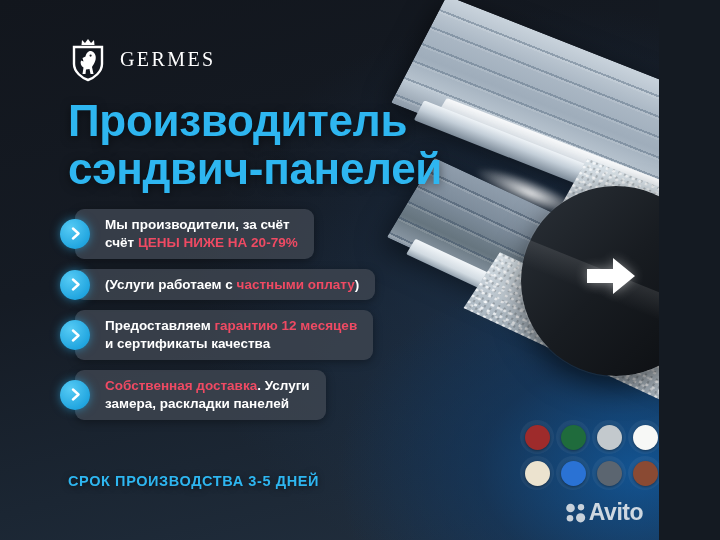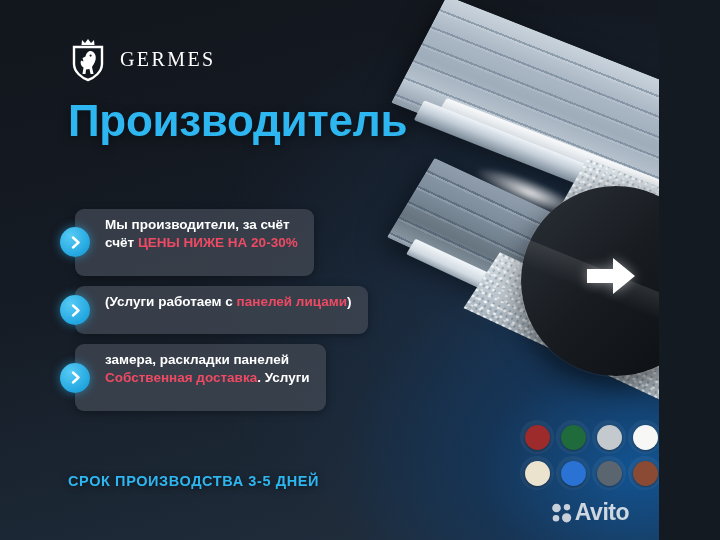--- a/index.html
+++ b/index.html
@@ -154,21 +154,21 @@
   .pill-icon {
     position:relative; z-index:2;
     flex:0 0 auto;
     width:30px; height:30px; border-radius:50%;
     background:radial-gradient(circle at 35% 30%, #56cbf5, #22a6e0 70%, #1790c8 100%);
     box-shadow:0 0 10px rgba(45,180,240,0.55);
     display:flex; align-items:center; justify-content:center;
   }
   .pill-icon svg { width:13px; height:13px; }
   .pill-body {
-    margin-left:-15px; padding:7px 16px 24px 30px;
+    margin-left:-15px; padding:7px 16px 7px 30px;
     background:rgba(62,70,80,0.82);
     border-radius:9px;
     color:#ffffff; font-size:13.5px; font-weight:bold; line-height:1.32;
     box-shadow:0 2px 8px rgba(0,0,0,0.35);
   }
   .pill-body .hl { color:#ef4a63; }
   .pill-body .line { display:block; white-space:nowrap; }
 
   
   .footer-line {
@@ -188,21 +188,21 @@
     display:flex; align-items:center; justify-content:center;
     background:rgba(255,255,255,0.05);
   }
   .sw i {
     display:block; width:25px; height:25px; border-radius:50%;
     box-shadow:0 1px 3px rgba(0,0,0,0.4);
   }
 
   
   .avito {
-    position:absolute; right:30px; bottom:14px;
+    position:absolute; right:16px; bottom:14px;
     display:flex; align-items:center; gap:2px;
     opacity:0.92;
   }
   .avito-dots { width:22px; height:20px; }
   .avito-word { color:#dfe5ea; font-size:23px; font-weight:bold; letter-spacing:-0.5px; }
 </style>
 </head>
 <body>
 
 <div id="stage">
@@ -234,57 +234,69 @@
       <path d="M23 15 C27 16 28.5 20 27.5 24 C26.8 27 25 29 24 31 L25.5 38 H22.5 L21.5 33
                L18 33.5 L17.5 38 H14.5 L15.5 31.5 C13 30 12 27 13 24.5 L15.5 25.5
                L14.5 22 L17.5 20.5 C18 17.5 20 14.8 23 15 Z" fill="#ffffff"></path>
       <circle cx="22.6" cy="19.6" r="1.1" fill="#1b1f26"></circle>
     </svg>
     <div class="logo-word">GERMES</div>
   </div>
 
   <div class="heading">
     <span class="l1">Производитель</span>
+    <span class="l2">сэндвич-панелей</span>
   </div>
 
   <div class="bullets">
 
     <div class="pill">
       <span class="pill-icon">
         <svg viewBox="0 0 13 13">
             <path d="M4 1.5 L9.5 6.5 L4 11.5" fill="none" stroke="#ffffff" stroke-width="2.4" stroke-linecap="round" stroke-linejoin="round"></path>
           </svg>
       </span>
       <div class="pill-body">
         <span class="line">Мы производители, за счёт</span>
-        <span class="line"><span>счёт </span><span class="hl">ЦЕНЫ НИЖЕ НА 20-30%</span></span>
+        <span class="line"><span>счёт </span><span class="hl">ЦЕНЫ НИЖЕ НА 20-79%</span></span>
       </div>
     </div>
 
     <div class="pill">
       <span class="pill-icon">
         <svg viewBox="0 0 13 13">
             <path d="M4 1.5 L9.5 6.5 L4 11.5" fill="none" stroke="#ffffff" stroke-width="2.4" stroke-linecap="round" stroke-linejoin="round"></path>
           </svg>
       </span>
       <div class="pill-body">
-        <span class="line"><span>(Услуги работаем с </span><span class="hl">панелей лицами</span><span>)</span></span>
+        <span class="line"><span>(Услуги работаем с </span><span class="hl">частными оплату</span><span>)</span></span>
       </div>
     </div>
-
 
     <div class="pill">
       <span class="pill-icon">
         <svg viewBox="0 0 13 13">
             <path d="M4 1.5 L9.5 6.5 L4 11.5" fill="none" stroke="#ffffff" stroke-width="2.4" stroke-linecap="round" stroke-linejoin="round"></path>
           </svg>
       </span>
       <div class="pill-body">
+        <span class="line"><span>Предоставляем </span><span class="hl">гарантию 12 месяцев</span></span>
+        <span class="line">и сертификаты качества</span>
+      </div>
+    </div>
+
+    <div class="pill">
+      <span class="pill-icon">
+        <svg viewBox="0 0 13 13">
+            <path d="M4 1.5 L9.5 6.5 L4 11.5" fill="none" stroke="#ffffff" stroke-width="2.4" stroke-linecap="round" stroke-linejoin="round"></path>
+          </svg>
+      </span>
+      <div class="pill-body">
+        <span class="line"><span class="hl">Собственная доставка</span><span>. Услуги</span></span>
         <span class="line">замера, раскладки панелей</span>
-        <span class="line"><span class="hl">Собственная доставка</span><span>. Услуги</span></span>
       </div>
     </div>
 
   </div>
 
   <div class="footer-line">СРОК ПРОИЗВОДСТВА 3-5 ДНЕЙ</div>
 
   <div class="swatches">
     <span class="sw">
         <i style="background: rgb(158, 43, 43);"></i>

